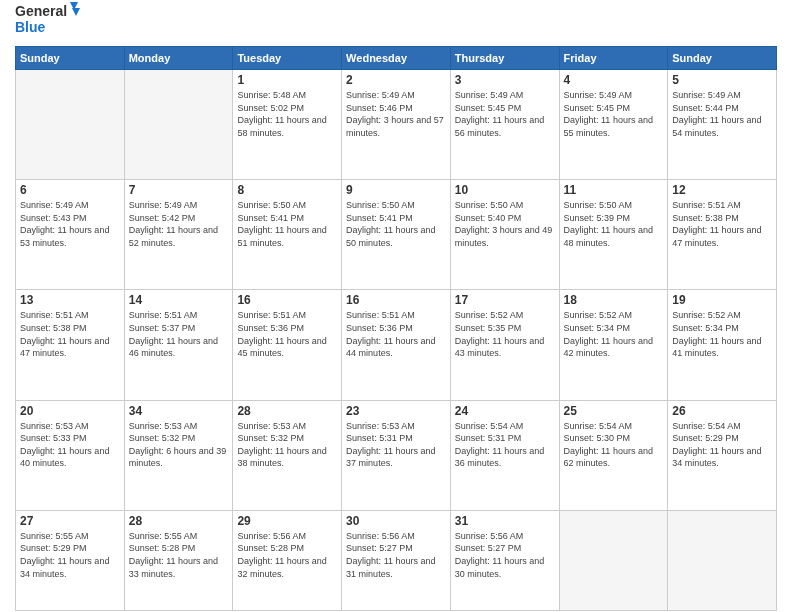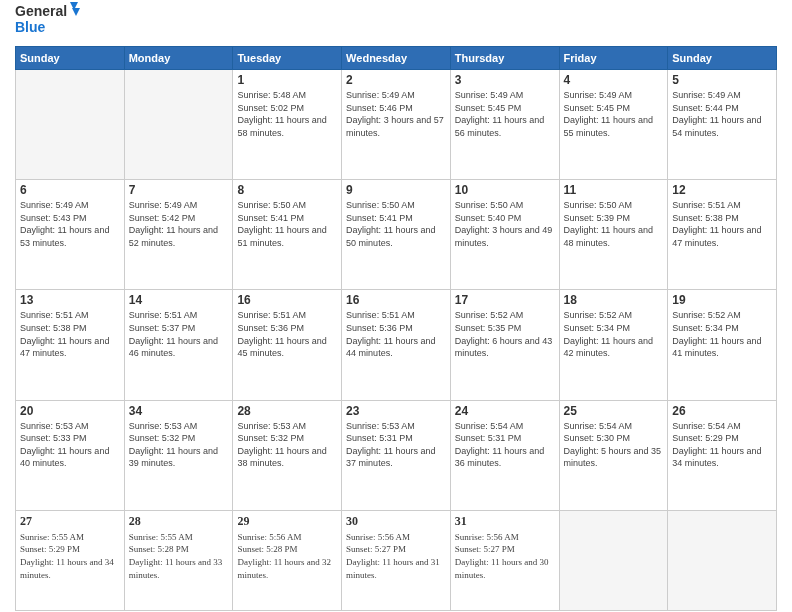--- a/index.html
+++ b/index.html
@@ -76,21 +76,20 @@
       color: #333;
       margin-bottom: 2px;
     }
     .cell-line {
       font-size: 9px;
       color: #444;
       line-height: 1.4;
     }
     .last-row td {
       height: 80px;
-      font-family: Liberation Serif, serif;
     }
   </style>
 </head>
 <body>
 
 <div class="page">
   <div class="header">
     <div class="logo">
   <svg width="65" height="38" viewBox="0 0 65 38" xmlns="http://www.w3.org/2000/svg">
     <text x="0" y="16" font-size="14" font-weight="bold" fill="#333" font-family="Arial">General</text>
@@ -218,21 +217,21 @@
           <td>
             <div class="day-number">16</div>
             <div class="cell-line">Sunrise: 5:51 AM</div>
             <div class="cell-line">Sunset: 5:36 PM</div>
             <div class="cell-line">Daylight: 11 hours and 44 minutes.</div>
           </td>
           <td>
             <div class="day-number">17</div>
             <div class="cell-line">Sunrise: 5:52 AM</div>
             <div class="cell-line">Sunset: 5:35 PM</div>
-            <div class="cell-line">Daylight: 6 hours and 43 minutes.</div>
+            <div class="cell-line">Daylight: 11 hours and 43 minutes.</div>
           </td>
           <td>
             <div class="day-number">18</div>
             <div class="cell-line">Sunrise: 5:52 AM</div>
             <div class="cell-line">Sunset: 5:34 PM</div>
             <div class="cell-line">Daylight: 11 hours and 42 minutes.</div>
           </td>
           <td>
             <div class="day-number">19</div>
             <div class="cell-line">Sunrise: 5:52 AM</div>
@@ -244,21 +243,21 @@
           <td>
             <div class="day-number">20</div>
             <div class="cell-line">Sunrise: 5:53 AM</div>
             <div class="cell-line">Sunset: 5:33 PM</div>
             <div class="cell-line">Daylight: 11 hours and 40 minutes.</div>
           </td>
           <td>
             <div class="day-number">34</div>
             <div class="cell-line">Sunrise: 5:53 AM</div>
             <div class="cell-line">Sunset: 5:32 PM</div>
-            <div class="cell-line">Daylight: 11 hours and 39 minutes.</div>
+            <div class="cell-line">Daylight: 6 hours and 39 minutes.</div>
           </td>
           <td>
             <div class="day-number">28</div>
             <div class="cell-line">Sunrise: 5:53 AM</div>
             <div class="cell-line">Sunset: 5:32 PM</div>
             <div class="cell-line">Daylight: 11 hours and 38 minutes.</div>
           </td>
           <td>
             <div class="day-number">23</div>
             <div class="cell-line">Sunrise: 5:53 AM</div>
@@ -268,21 +267,21 @@
           <td>
             <div class="day-number">24</div>
             <div class="cell-line">Sunrise: 5:54 AM</div>
             <div class="cell-line">Sunset: 5:31 PM</div>
             <div class="cell-line">Daylight: 11 hours and 36 minutes.</div>
           </td>
           <td>
             <div class="day-number">25</div>
             <div class="cell-line">Sunrise: 5:54 AM</div>
             <div class="cell-line">Sunset: 5:30 PM</div>
-            <div class="cell-line">Daylight: 5 hours and 35 minutes.</div>
+            <div class="cell-line">Daylight: 11 hours and 62 minutes.</div>
           </td>
           <td>
             <div class="day-number">26</div>
             <div class="cell-line">Sunrise: 5:54 AM</div>
             <div class="cell-line">Sunset: 5:29 PM</div>
             <div class="cell-line">Daylight: 11 hours and 34 minutes.</div>
           </td>
         </tr>
         <tr class="last-row">
           <td>

